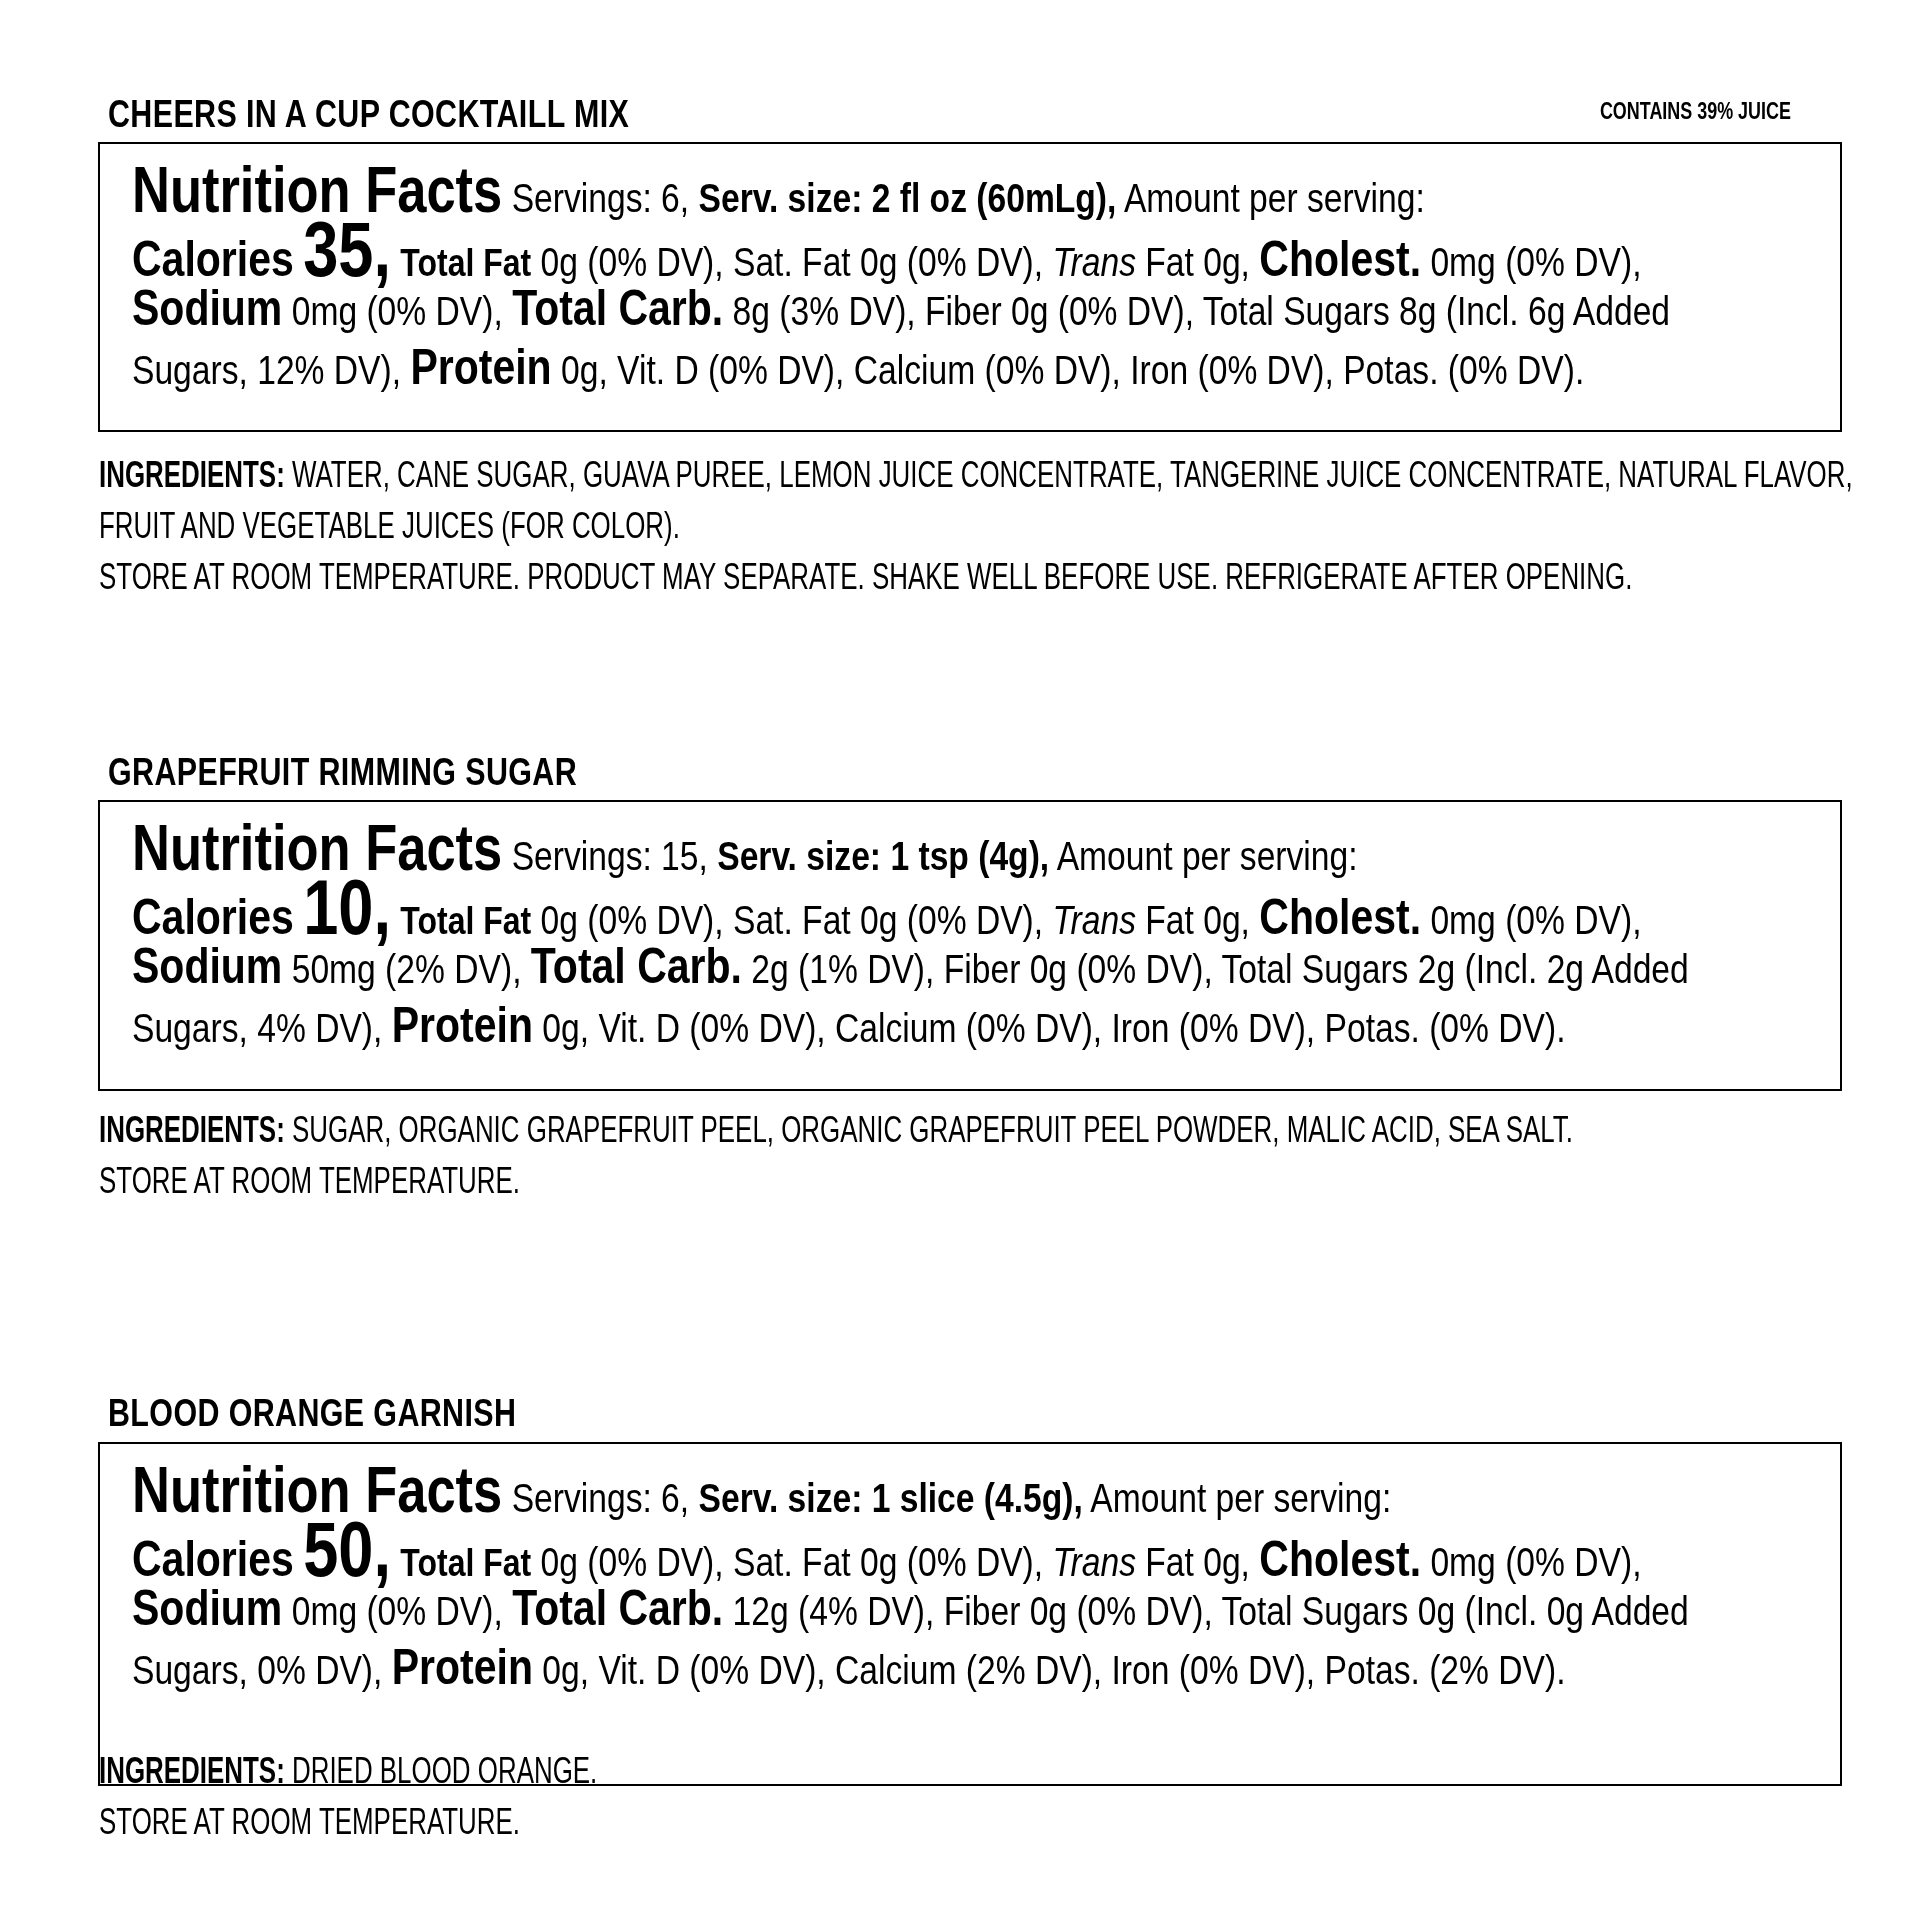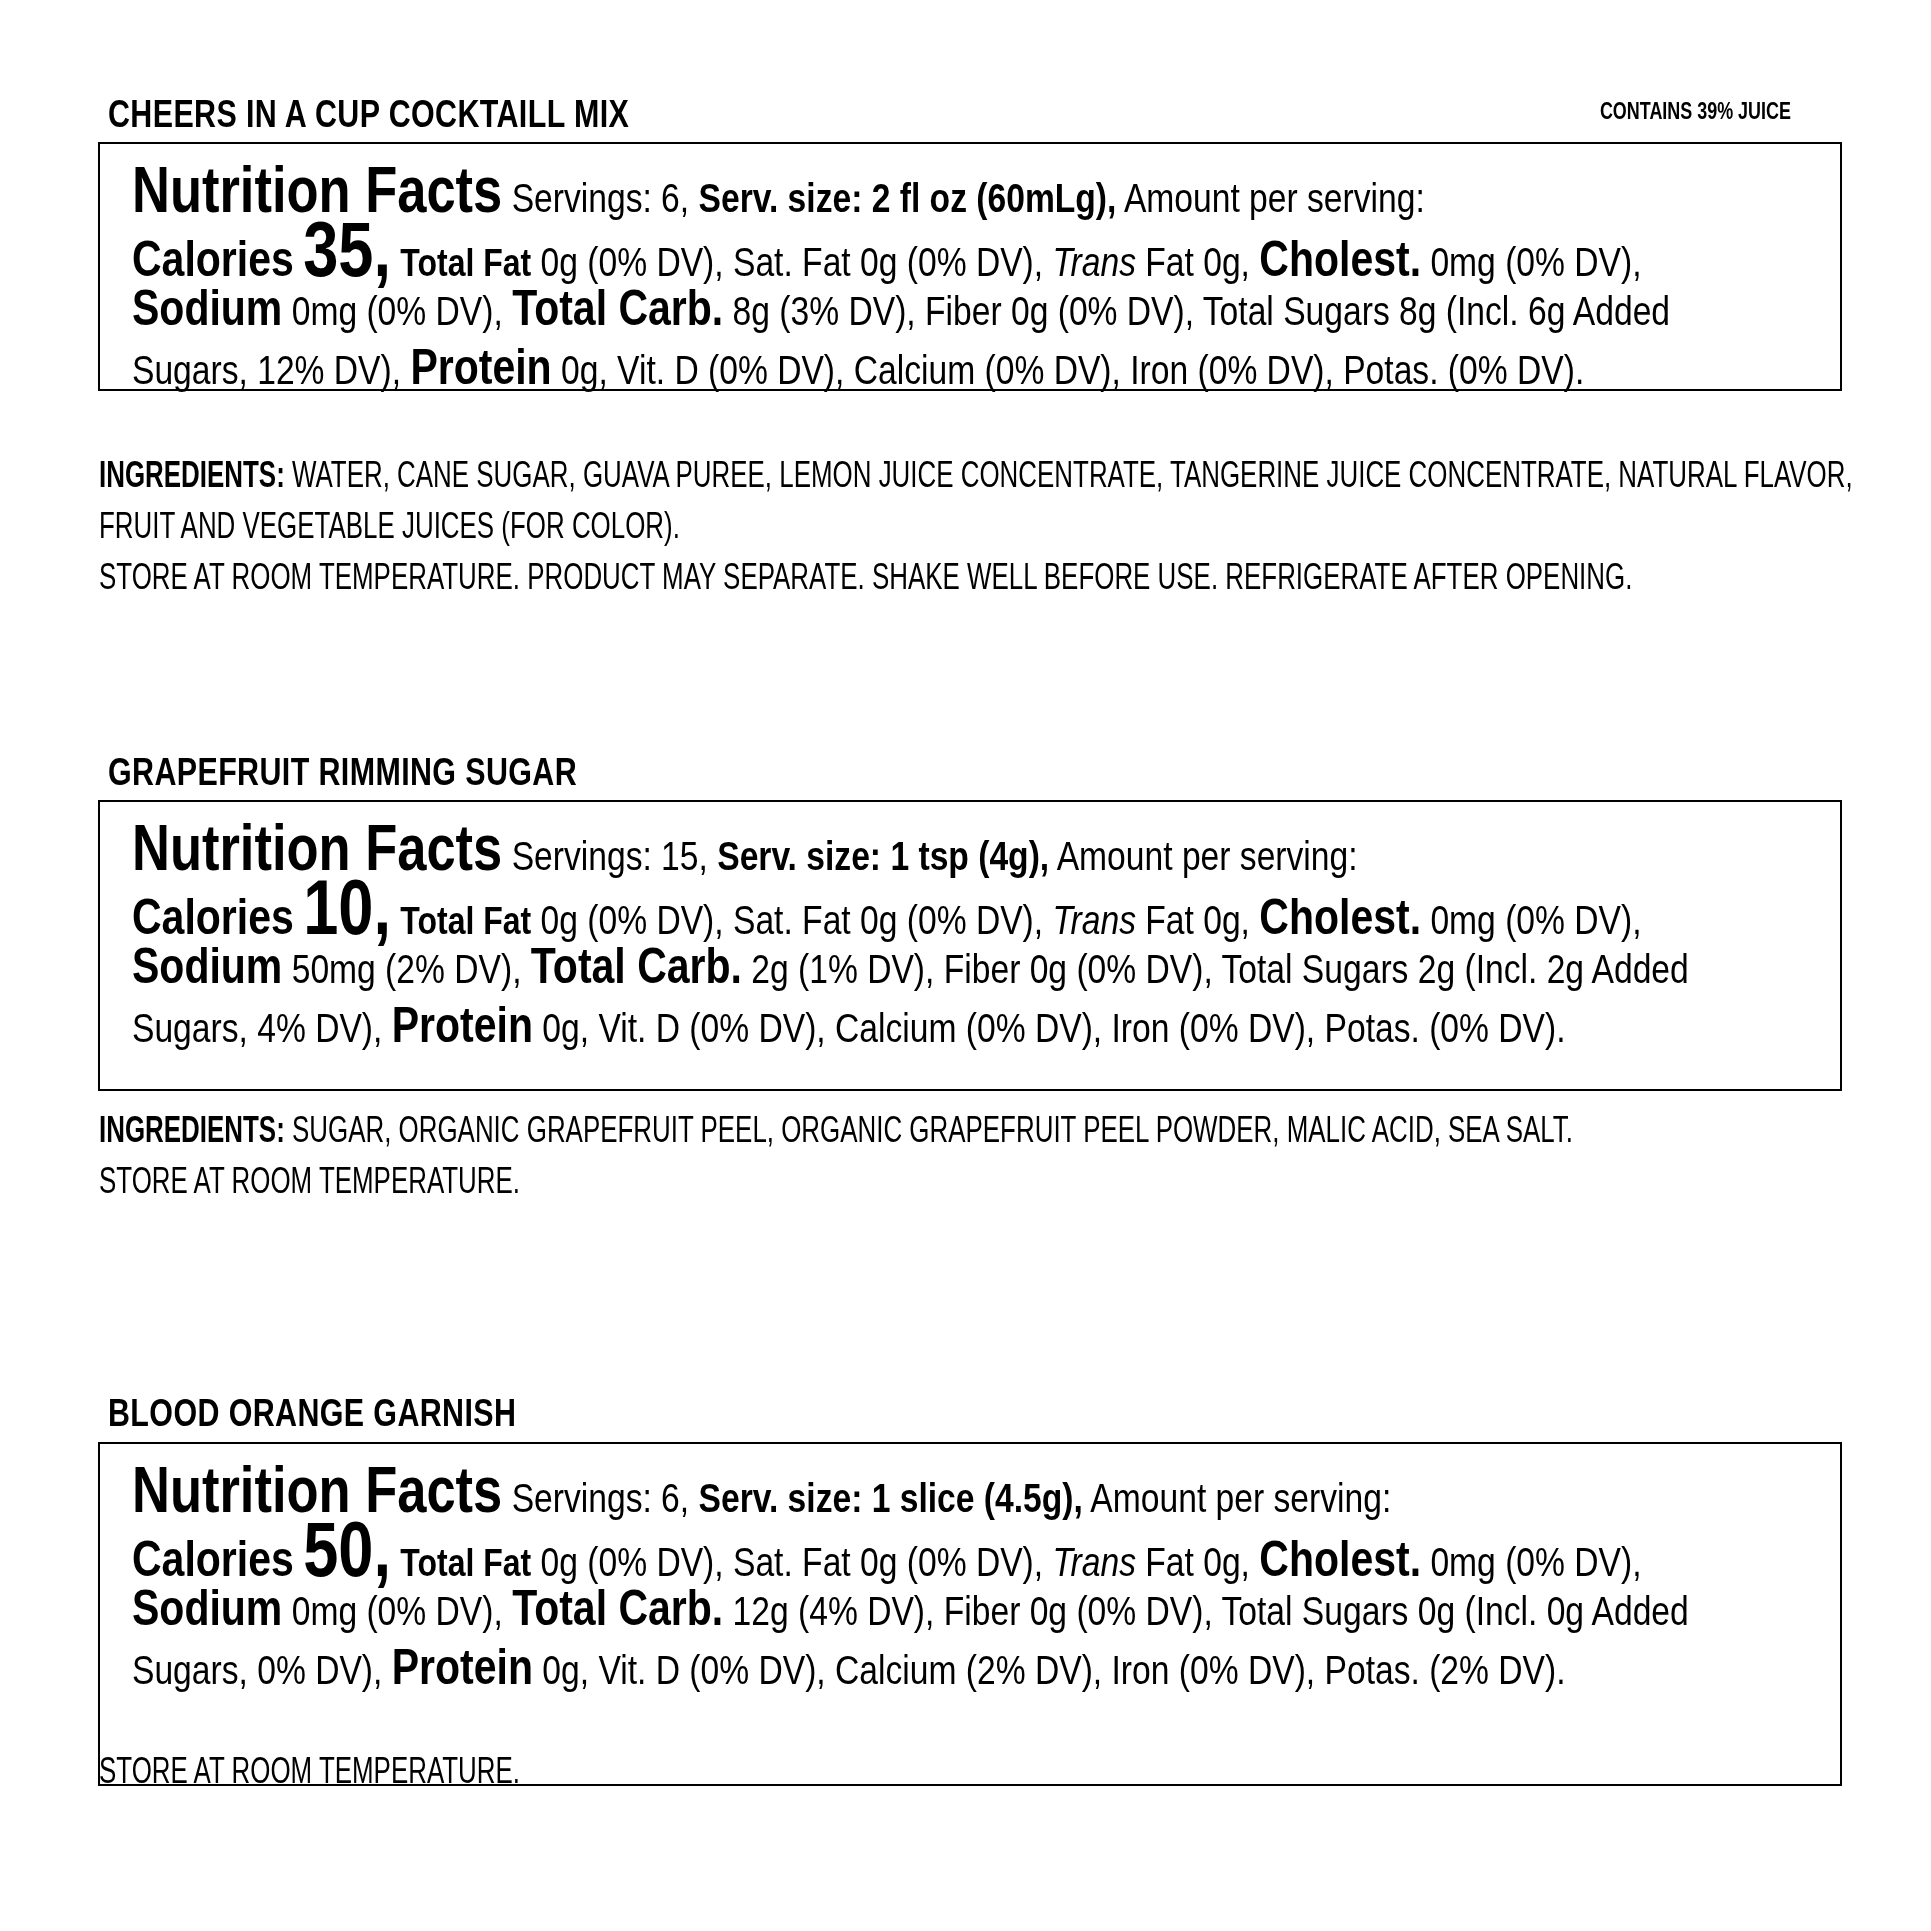--- a/index.html
+++ b/index.html
@@ -26,21 +26,21 @@
 <body>
 
 <div>
   <div class="section-heading" style="top:92px;">
     <span class="cond" style="transform:scaleX(0.78);">CHEERS IN A CUP COCKTAILL MIX</span>
   </div>
   <div class="juice-note" style="top:98px;">
     <span class="cond" style="transform:scaleX(0.78);transform-origin:right top;">CONTAINS 39% JUICE</span>
   </div>
 
-  <div class="nf-box" style="top:142px;height:249px;">
+  <div class="nf-box" style="top:142px;height:290px;">
     <div class="nf-inner">
       <div class="nf-line"><span class="cond">
         <span class="nf-title">Nutrition Facts</span>
         <span>Servings: 6,</span>
         <span class="b">Serv. size:</span>
         <span class="b">2 fl oz (60mLg),</span>
         <span>Amount per serving:</span>
       </span></div>
       <div class="nf-line"><span class="cond">
         <span class="b-lg">Calories</span>
@@ -155,16 +155,20 @@
       </span></div>
       <div class="nf-line"><span class="cond">
         <span>Sugars, 0% DV),</span>
         <span class="b-lg">Protein</span>
         <span>0g, Vit. D (0% DV), Calcium (2% DV), Iron (0% DV), Potas. (2% DV).</span>
       </span></div>
     </div>
   </div>
 
   <div class="ingr" style="top:1745px;">
+    <div><span class="cond">
+      <span class="lbl">INGREDIENTS:</span>
+      <span>DRIED BLOOD ORANGE.</span>
+    </span></div>
     <div><span class="cond"><span>STORE AT ROOM TEMPERATURE.</span></span></div>
   </div>
 </div>
 
 
 </body></html>

